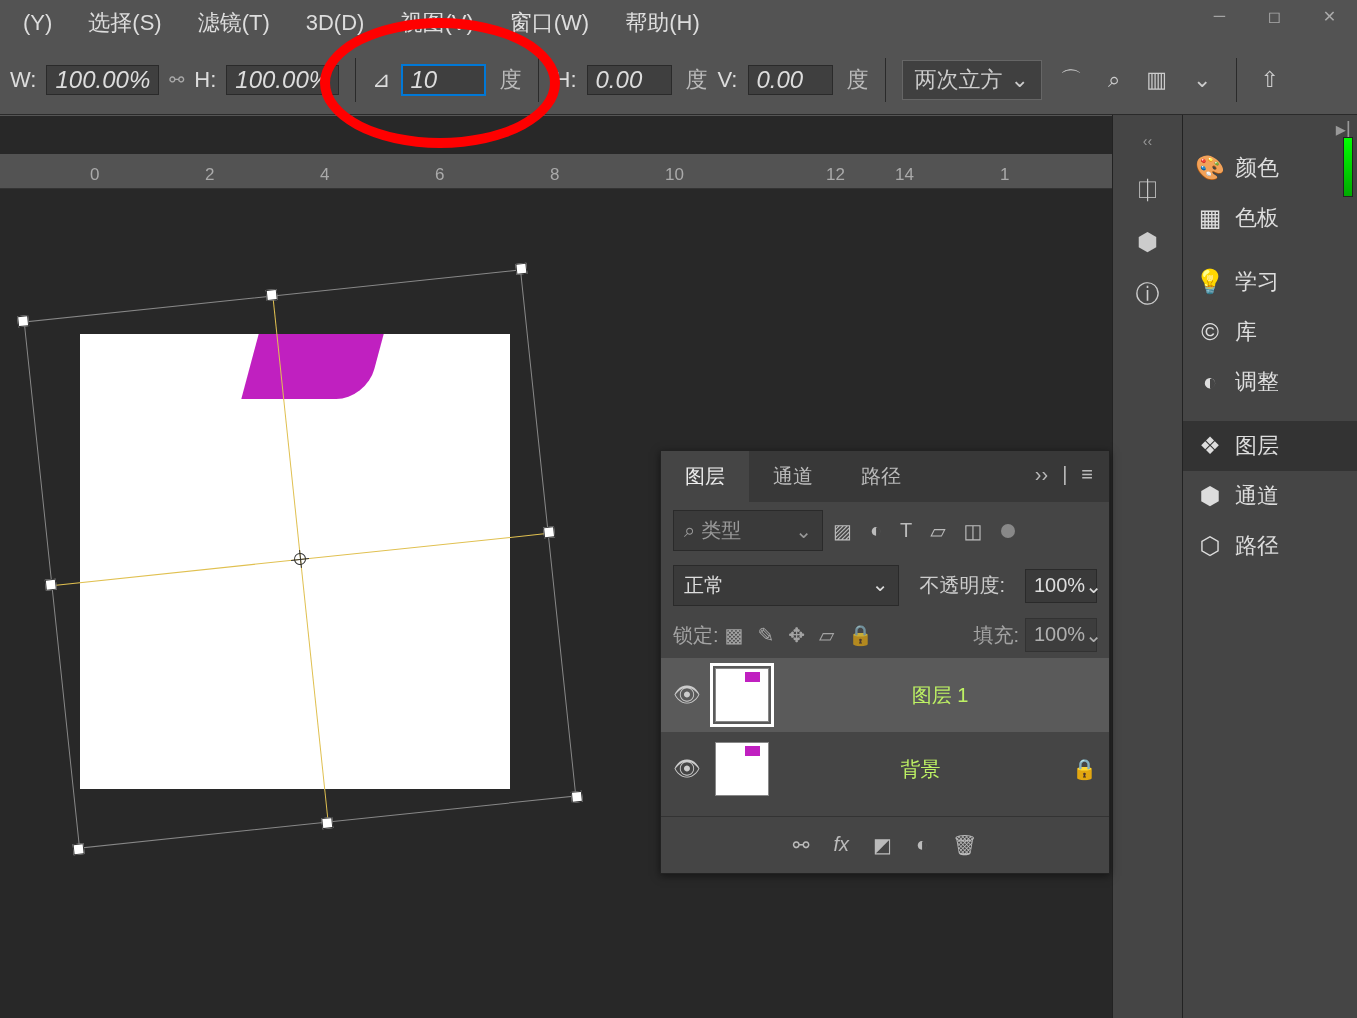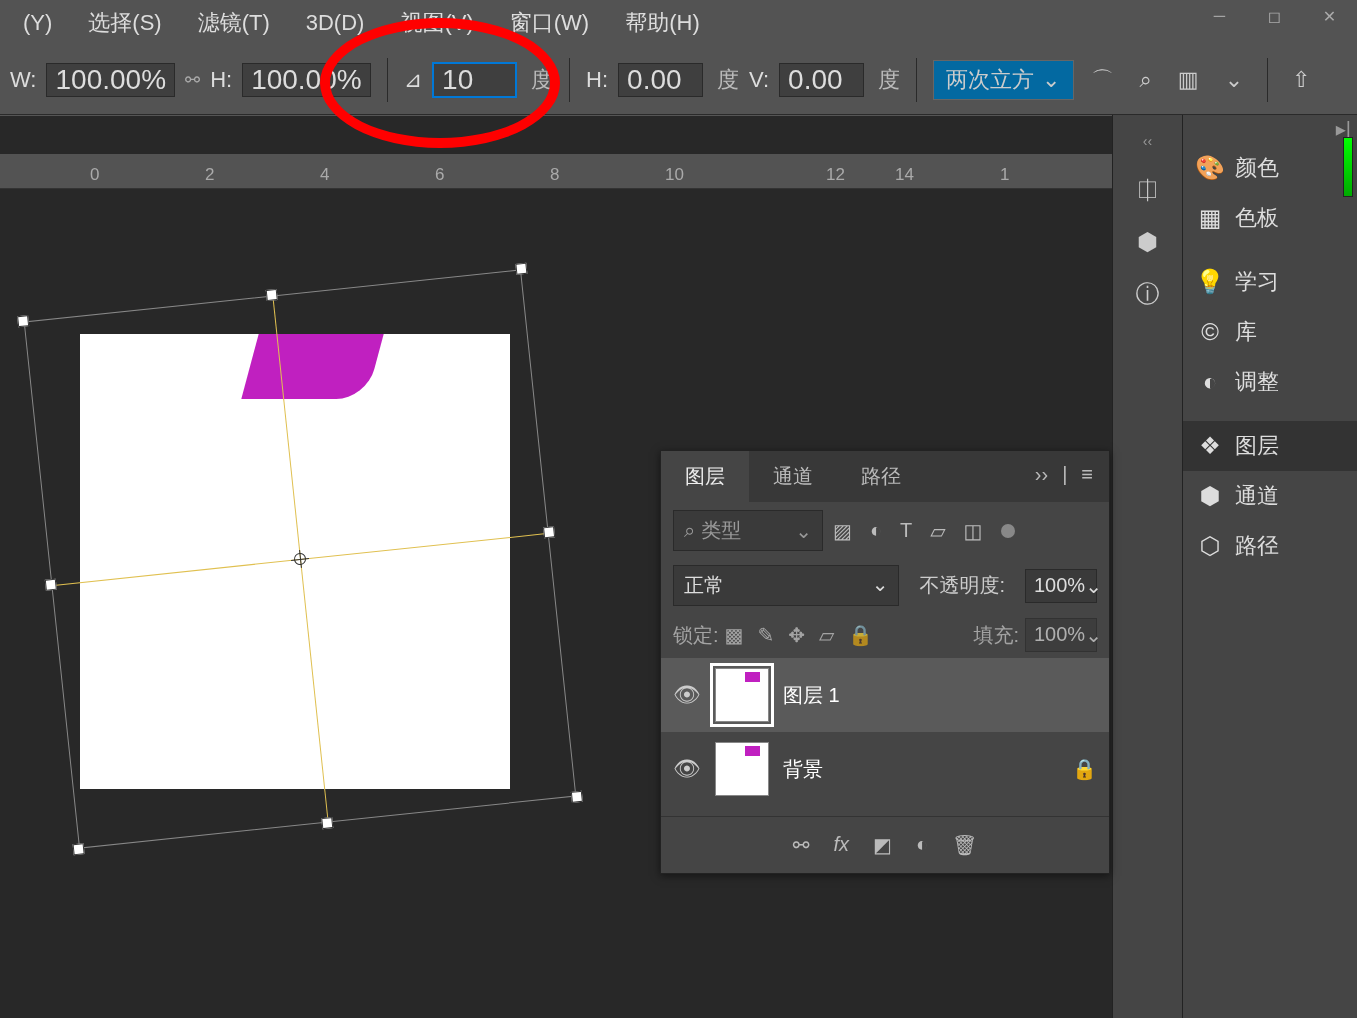--- a/index.html
+++ b/index.html
@@ -8,25 +8,25 @@
 
 .titlebar { height: 45px; background: #535353; display: flex; }
 .menu { display: flex; gap: 0; padding-left: 5px; align-items: center; color: #ddd; font-size: 22px; }
 .menu-item { padding: 4px 18px; cursor: default; }
 .win-controls { margin-left: auto; display: flex; align-items: flex-start; }
 .win-btn { width: 55px; height: 32px; display: flex; align-items: center; justify-content: center; color: #aaa; font-size: 16px; }
 
 
 .options { height: 70px; background: #535353; display: flex; align-items: center; padding-left: 10px; gap: 10px; font-size: 22px; border-bottom: 1px solid #2a2a2a; }
 .lbl { color: #ddd; }
-.valbox { background: #3f3f3f; border: 1px solid #2a2a2a; padding: 0 8px; color: #ddd; font-size: 28px; min-width: 85px; text-align: left; }
+.valbox { background: #3f3f3f; border: 1px solid #2a2a2a; padding: 0 8px; color: #ddd; font-size: 24px; min-width: 85px; text-align: left; font-style: italic; }
 .valbox.active { border: 2px solid #0078d7; background: #3f3f3f; }
 .link-icon { color: #aaa; font-size: 18px; }
 .deg { color: #bbb; margin-left: 4px; }
-.interp { display: flex; align-items: center; background: #0369a1; border: 1px solid #666; padding: 4px 12px; gap: 8px; }
+.interp { display: flex; align-items: center; background: #404040; border: 1px solid #666; padding: 4px 12px; gap: 8px; }
 .sep { width: 1px; height: 44px; background: #2a2a2a; margin: 0 6px; }
 .iconbtn { color: #ccc; font-size: 22px; padding: 2px 8px; }
 
 
 .red-circle { position: absolute; left: 320px; top: 18px; width: 240px; height: 130px; border: 10px solid #ff0000; border-radius: 50%; pointer-events: none; z-index: 100; }
 
 
 .main { position: absolute; top: 115px; left: 0; right: 0; bottom: 0; display: flex; }
 .canvas-area { flex: 1; background: #282828; position: relative; overflow: hidden; border-top: 1px solid #555; }
 .ruler-h { position: absolute; top: 38px; left: 0; right: 0; height: 35px; background: #535353; display: flex; align-items: flex-end; color: #aaa; font-size: 17px; padding-bottom: 3px; border-bottom: 1px solid #333; }
@@ -81,21 +81,21 @@
 .pct-box { background: #3a3a3a; border: 1px solid #2a2a2a; padding: 4px 8px; color: #ddd; width: 72px; display: flex; justify-content: space-between; }
 .lock-row { display: flex; align-items: center; gap: 6px; padding: 6px 12px; color: #ccc; opacity: 0.7; }
 .lock-icons { display: flex; gap: 14px; }
 .layer-list { }
 .layer { display: flex; align-items: center; gap: 14px; padding: 10px 12px; }
 .layer.sel { background: #5a5a5a; }
 .eye { color: #ccc; font-size: 22px; }
 .thumb { width: 54px; height: 54px; background: #fff; border: 1px solid #888; position: relative; }
 .thumb.sel { outline: 3px solid #fff; outline-offset: 2px; }
 .thumb-flag { position: absolute; right: 8px; top: 3px; width: 15px; height: 10px; background: #c020c0; }
-.lname { flex: 1; color: #ffffff; }
+.lname { flex: 1; color: #bef264; text-align: center; }
 .layers-footer { display: flex; gap: 24px; justify-content: center; padding: 16px 0; color: #bbb; font-size: 20px; border-top: 1px solid #333; margin-top: 10px; }
 </style>
 </head>
 <body>
 
 <div class="red-circle"></div>
 
 <div class="titlebar">
   <div class="menu">
     <div class="menu-item">(Y)</div>

